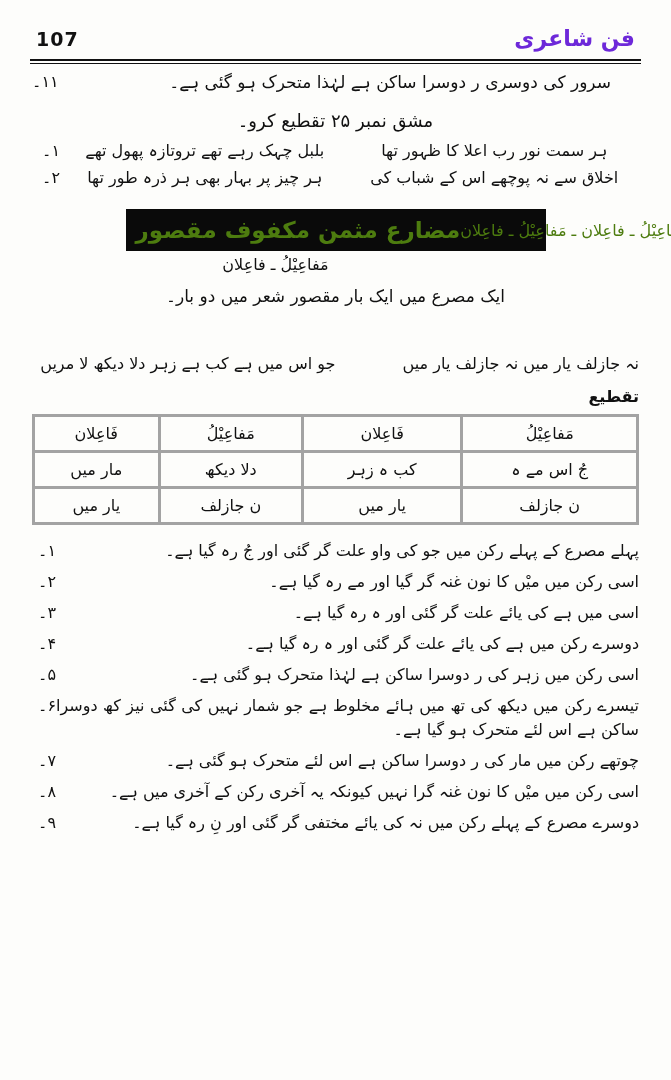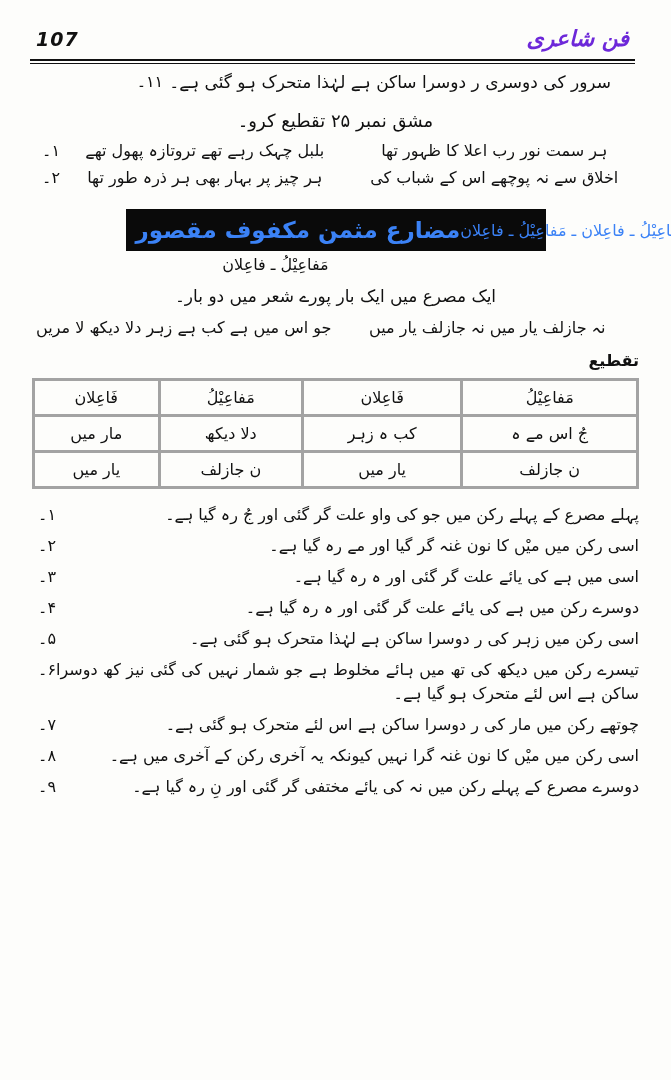--- a/index.html
+++ b/index.html
@@ -19,23 +19,22 @@
     position: absolute;
     inset: 0;
     background: #fdfdfb;
   }
 
   
   .header {
     position: absolute;
     top: 26px;
     left: 30px;
-    right: 36px;
+    right: 30px;
     height: 34px;
-    font-style: italic;
   }
   .header .page-num {
     position: absolute;
     left: 6px;
     top: 2px;
     font-size: 19px;
     font-weight: bold;
     letter-spacing: 1px;
     color: #111;
   }
@@ -69,21 +68,21 @@
     position: absolute;
     top: 72px;
     left: 32px;
     right: 32px;
     bottom: 10px;
   }
 
   .numbered-line {
     display: flex;
     flex-direction: row-reverse;
-    justify-content: flex-end;
+    justify-content: space-between;
     gap: 6px;
     margin: 0 0 8px 0;
     font-size: 17px;
   }
   .numbered-line .num {
     flex: 0 0 auto;
     font-size: 16px;
   }
   .numbered-line .txt {
     flex: 0 1 auto;
@@ -114,21 +113,21 @@
   }
   .couplet .misra {
     flex: 1 1 50%;
     text-align: center;
   }
 
   
   .banner {
     margin: 22px auto 4px auto;
     background: #0a0a0a;
-    color: #3b82f6;
+    color: #4d7c0f;
     width: 420px;
     height: 42px;
     display: flex;
     flex-direction: row-reverse;
     align-items: center;
     justify-content: flex-start;
     padding: 0 10px;
     box-sizing: border-box;
   }
   .banner .btitle {
@@ -162,21 +161,22 @@
 
   .verse-row {
     display: flex;
     flex-direction: row-reverse;
     direction: rtl;
     font-size: 16px;
     margin: 0 0 14px 0;
   }
   .verse-row .half {
     flex: 1 1 50%;
-    text-align: center;
+    text-align: right;
+    margin-top: 36px;
   }
 
   .taqti-head {
     text-align: right;
     font-size: 16px;
     font-weight: bold;
     direction: rtl;
     margin: 6px 0 8px 0;
   }
 
@@ -251,21 +251,21 @@
         <span class="misra">اخلاق سے نہ پوچھے اس کے شباب کی</span>
       </div>
     </div>
 
     <div class="banner">
       <span class="btitle">مضارع مثمن مکفوف مقصور</span>
       <span class="bsub">مَفاعِیْلُ ـ فاعِلان ـ مَفاعِیْلُ ـ فاعِلان</span>
     </div>
     <div class="banner-sub-outside">مَفاعِیْلُ ـ فاعِلان</div>
 
-    <div class="note-line">ایک مصرع میں ایک بار پورے شعر میں دو بار۔</div>
+    <div class="note-line">ایک مصرع میں ایک بار مقصور شعر میں دو بار۔</div>
 
     <div class="verse-row">
       <span class="half">جو اس میں ہے کب ہے زہر دلا دیکھ لا مریں</span>
       <span class="half">نہ جازلف یار میں نہ جازلف یار میں</span>
     </div>
 
     <div class="taqti-head">تقطیع</div>
 
     <table class="scan">
       <thead>

